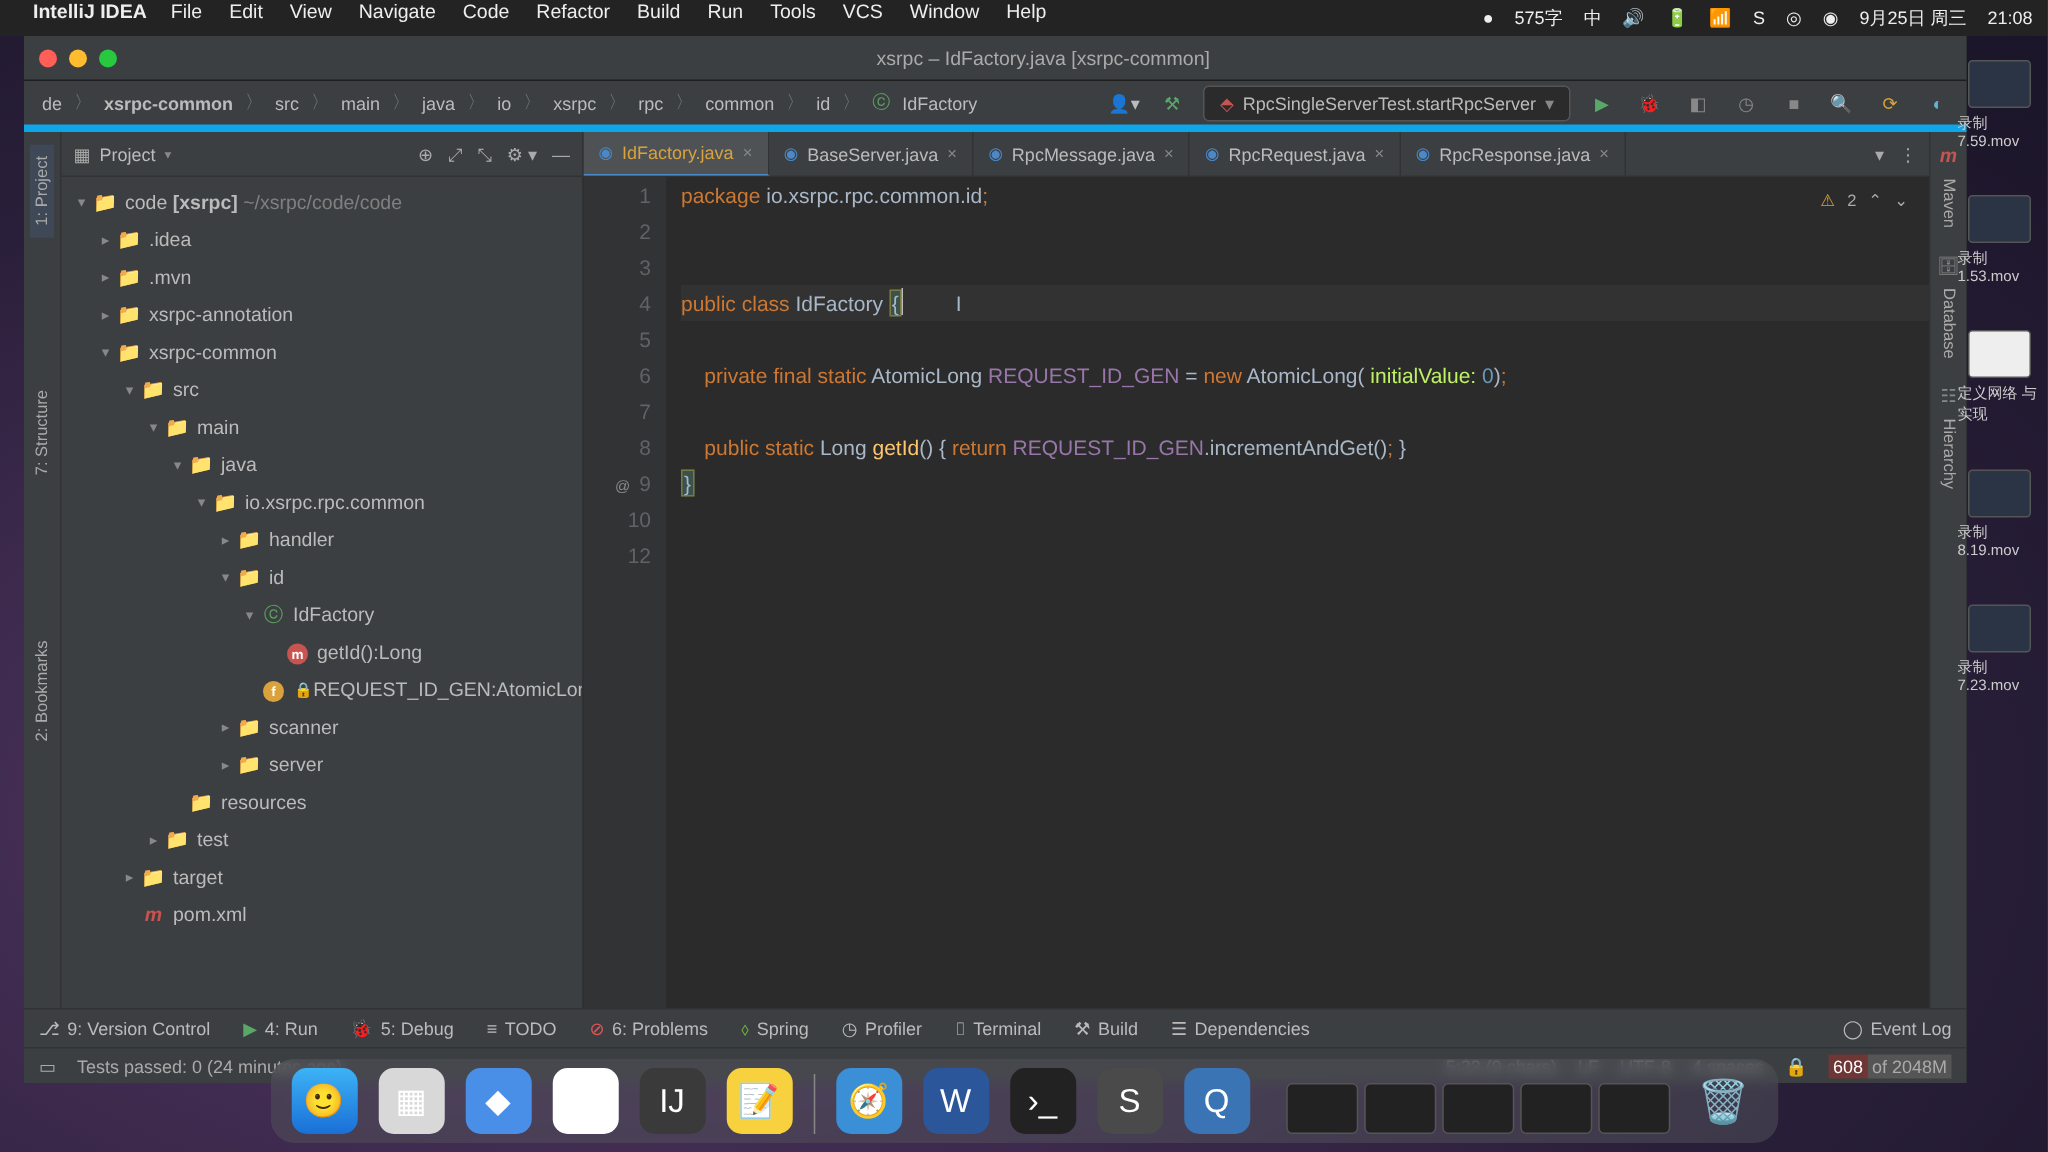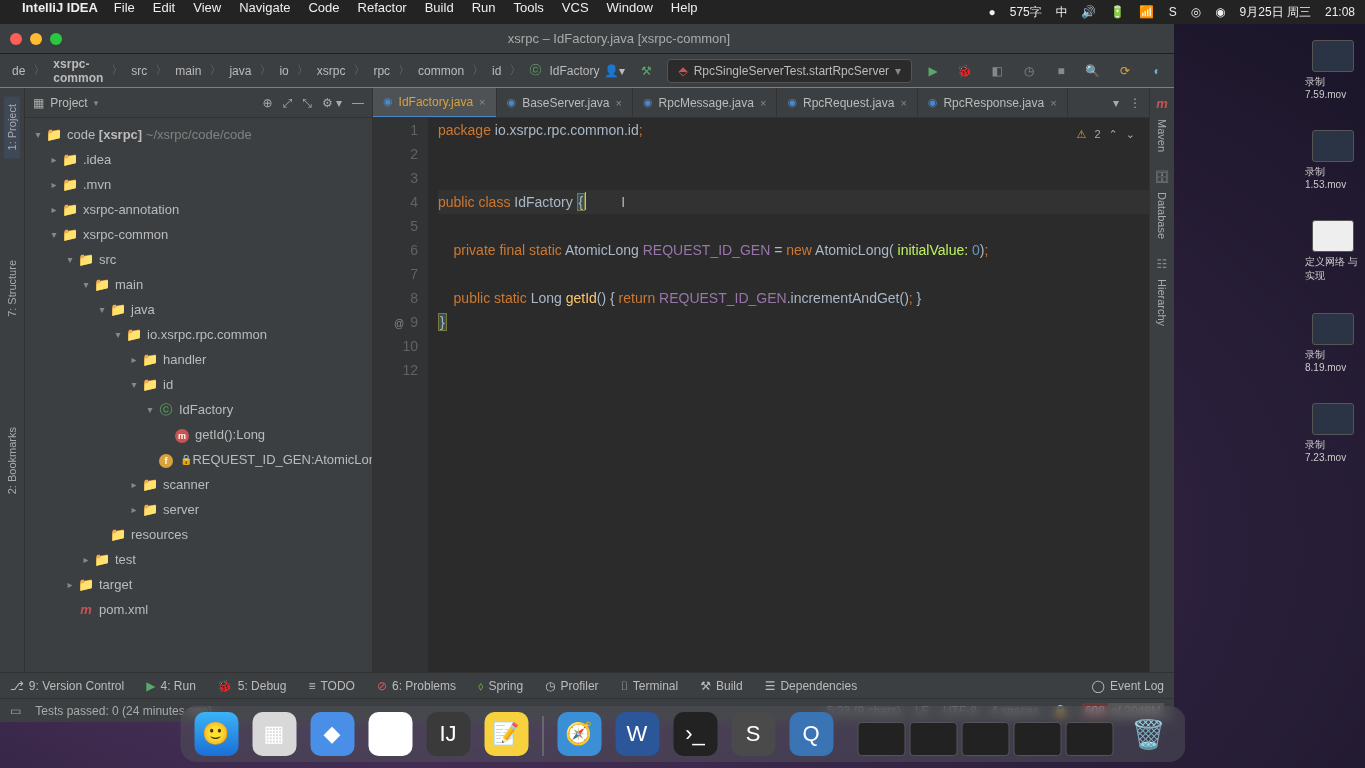--- a/index.html
+++ b/index.html
@@ -17,21 +17,21 @@
 .window { margin: 0; background: #2b2d30; }
 .titlebar { height: 30px; background: #3c3f41; display: flex; align-items: center; padding: 0 10px; border-bottom: 1px solid #1e1e1e; }
 .traffic { display: flex; gap: 8px; margin-right: 12px; }
 .traffic span { width: 12px; height: 12px; border-radius: 50%; display: inline-block; }
 .tr-close { background: #ff5f57; }
 .tr-min { background: #febc2e; }
 .tr-max { background: #28c840; }
 .win-title { flex: 1; text-align: center; color: #aaa; font-size: 13px; }
 
 
-.toolbar { height: 34px; background: #3c3f41; display: flex; align-items: center; padding: 0 8px; border-bottom: 1px solid #0ea5e9; }
+.toolbar { height: 34px; background: #3c3f41; display: flex; align-items: center; padding: 0 8px; border-bottom: 5px solid #0ea5e9; }
 .breadcrumb { display: flex; align-items: center; font-size: 12px; color: #bbb; }
 .breadcrumb span { padding: 0 4px; }
 .breadcrumb .sep { color: #777; }
 .bc-last { color: #bbb; }
 .toolbar-right { margin-left: auto; display: flex; align-items: center; gap: 10px; }
 .run-config { background: #2b2b2b; border: 1px solid #555; border-radius: 4px; padding: 4px 10px; font-size: 12px; color: #bbb; display: flex; align-items: center; gap: 6px; }
 .icon-btn { width: 22px; height: 22px; display: inline-flex; align-items: center; justify-content: center; cursor: pointer; }
 .run-icon { color: #59a869; }
 .bug-icon { color: #59a869; }
 
@@ -158,21 +158,21 @@
     <span>🔋</span>
     <span>📶</span>
     <span>S</span>
     <span>◎</span>
     <span>◉</span>
     <span>9月25日 周三</span>
     <span>21:08</span>
   </div>
 </div>
 
-<div class="window" style="width:1174px;">
+<div class="window" style="width:1295px;margin-left:16px;">
   <div class="titlebar">
     <div class="traffic">
       <span class="tr-close"></span>
       <span class="tr-min"></span>
       <span class="tr-max"></span>
     </div>
     <div class="win-title">xsrpc – IdFactory.java [xsrpc-common]</div>
   </div>
 
   <div class="toolbar">

